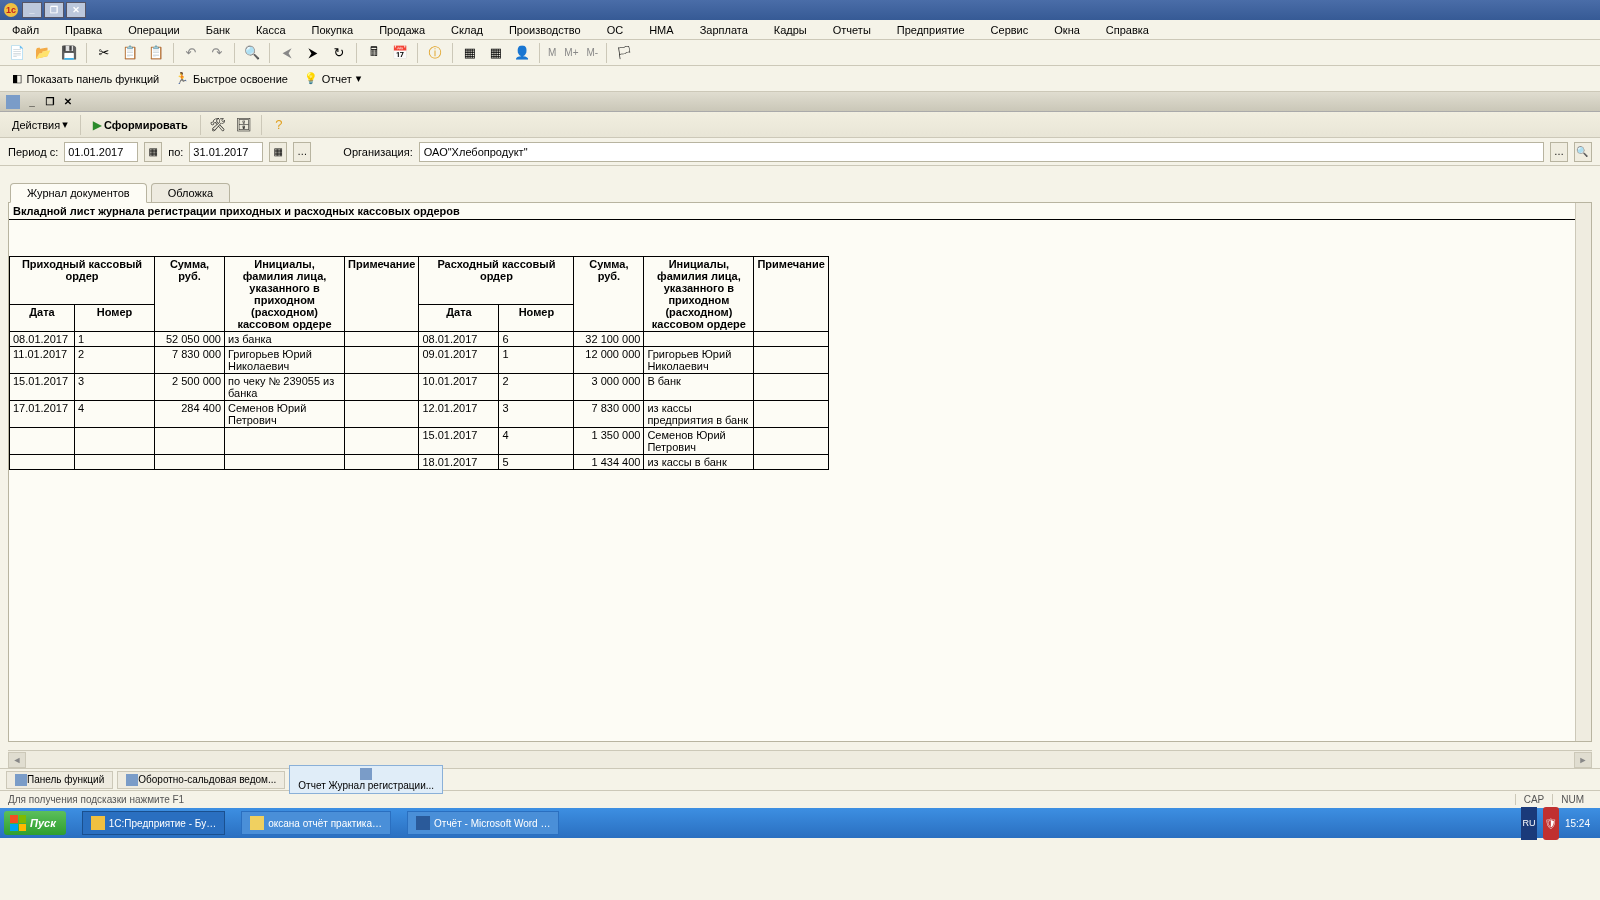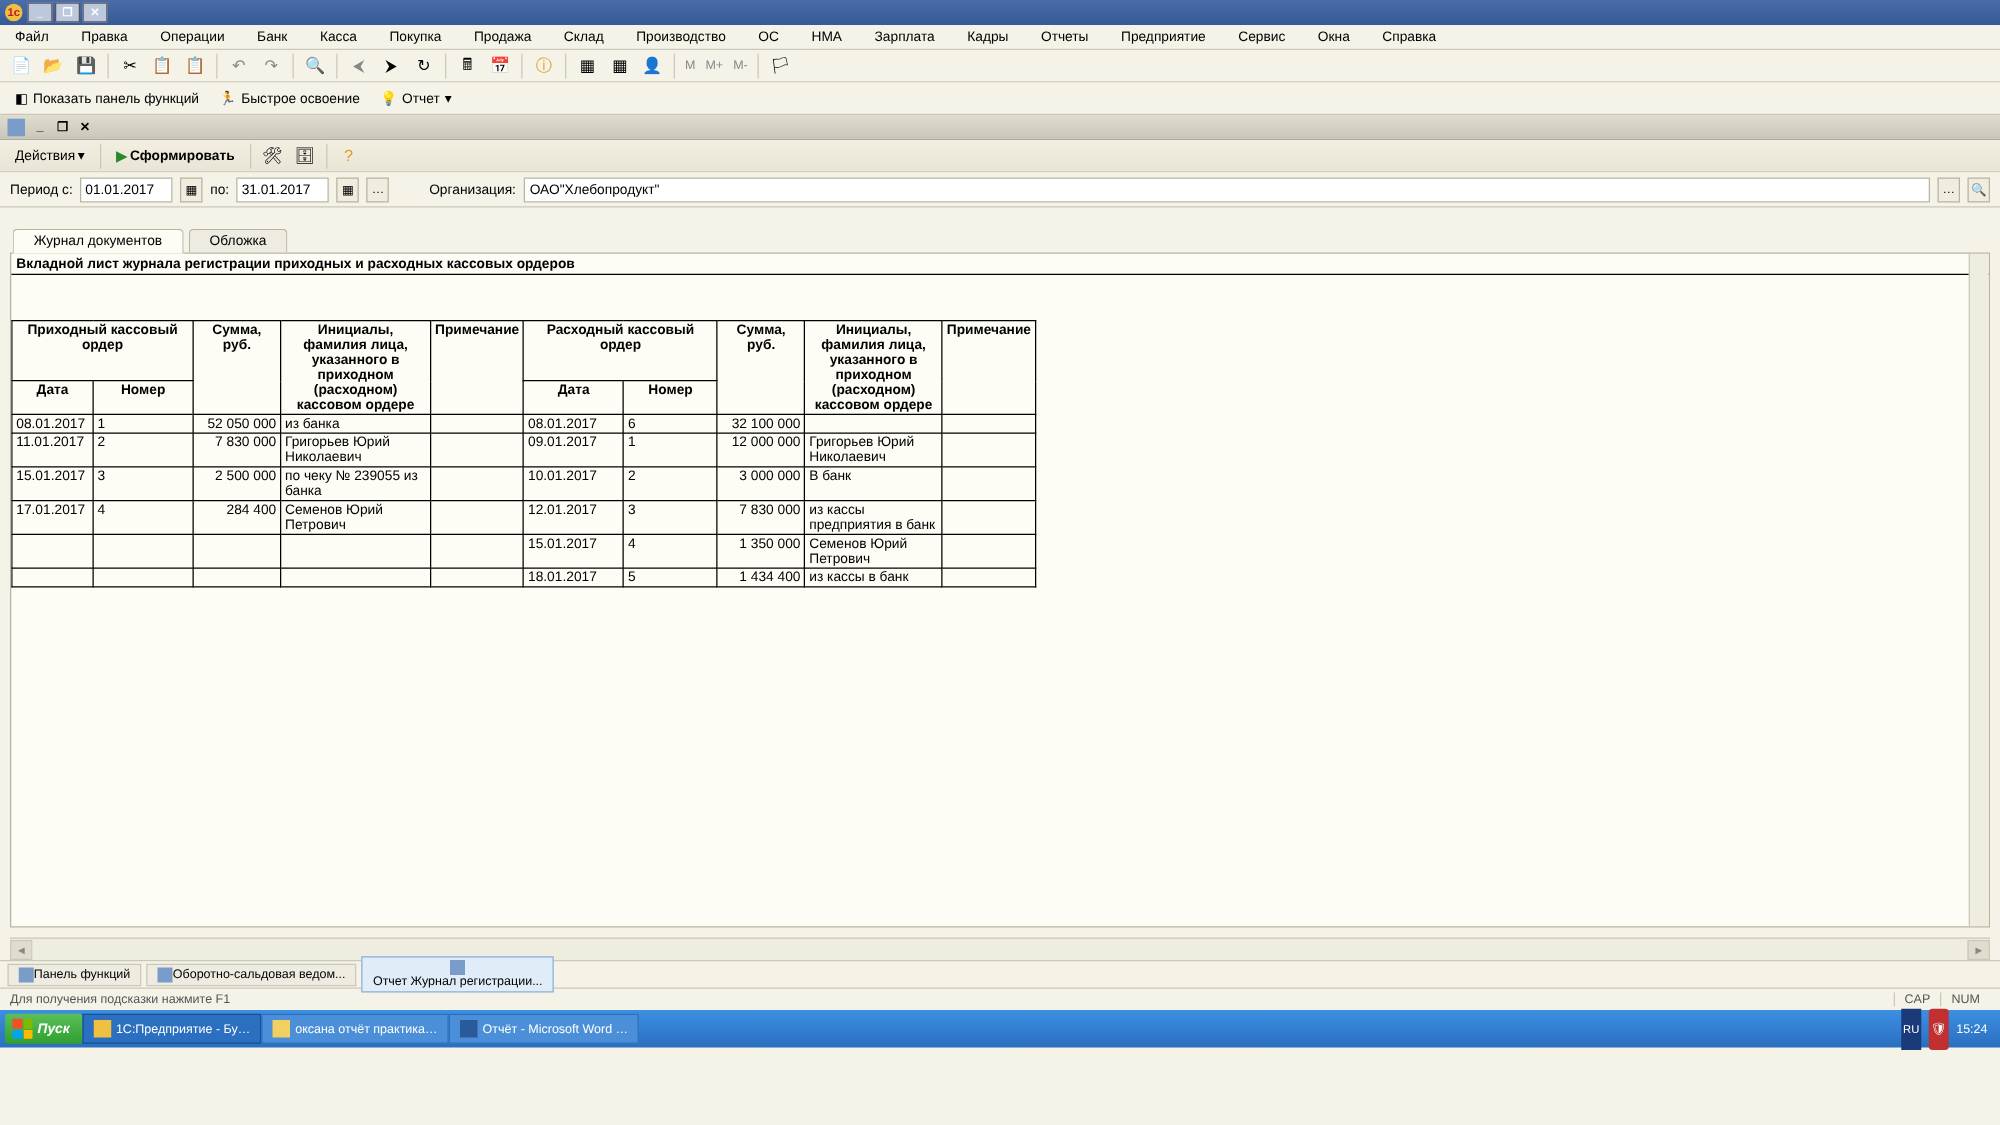--- a/index.html
+++ b/index.html
@@ -68,21 +68,21 @@
 .doc-tab { display: flex; align-items: center; gap: 0; padding: 2px 8px; border: 1px solid #ccc8b8; background: #eeebe0; cursor: pointer; font-size: 10px; }
 .doc-tab.active { background: #e0edf8; border-color: #8ab0d8; flex-direction: column; }
 .doc-tab .dicon { width: 12px; height: 12px; background: #7a9cc8; }
 
 
 .status-bar { height: 18px; background: #f5f3e8; display: flex; align-items: center; padding: 0 8px; border-top: 1px solid #ccc8b8; font-size: 10px; color: #555; }
 .status-bar .spacer { flex: 1; }
 .status-cell { padding: 0 8px; border-left: 1px solid #ccc8b8; }
 
 
-.taskbar { height: 30px; background: linear-gradient(#3d8fe2, #2a6fc0); display: flex; align-items: center; padding: 2px 4px; gap: 0; }
+.taskbar { height: 30px; background: linear-gradient(#3d8fe2, #2a6fc0); display: flex; align-items: center; padding: 2px 4px; gap: 16px; }
 .start-btn { display: flex; align-items: center; gap: 4px; padding: 2px 10px 2px 6px; background: linear-gradient(#5bbf5b, #2f9f2f); border-radius: 3px; color: #fff; font-weight: bold; font-style: italic; cursor: pointer; height: 24px; }
 .win-logo { width: 16px; height: 16px; display: grid; grid-template: 1fr 1fr / 1fr 1fr; gap: 1px; }
 .win-logo div:nth-child(1){background:#f25022}.win-logo div:nth-child(2){background:#7fba00}.win-logo div:nth-child(3){background:#00a4ef}.win-logo div:nth-child(4){background:#ffb900}
 .task-btn { display: flex; align-items: center; gap: 4px; padding: 2px 8px; background: #4a8fd8; border: 1px solid #2a6fc0; color: #fff; font-size: 10px; height: 24px; cursor: pointer; max-width: 180px; overflow: hidden; white-space: nowrap; }
 .task-btn.active { background: #2a6fc0; border-color: #1a508f; }
 .task-btn .ticon { width: 14px; height: 14px; background: #f0c040; flex-shrink: 0; }
 .tray { margin-left: auto; display: flex; align-items: center; gap: 6px; color: #fff; font-size: 10px; padding: 0 6px; }
 .tray-icon { width: 16px; height: 33px; display: flex; align-items: center; justify-content: center; }
 .vscroll { position: absolute; right: 0; top: 0; bottom: 0; width: 16px; background: #efece0; border-left: 1px solid #ccc8b8; }
 </style>

